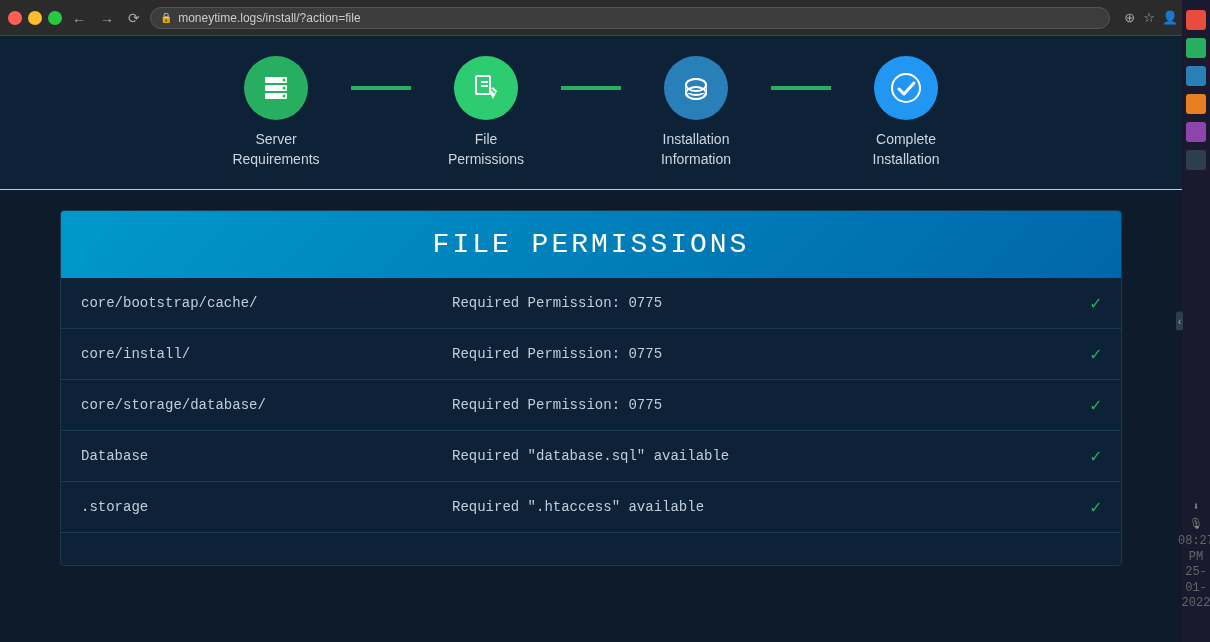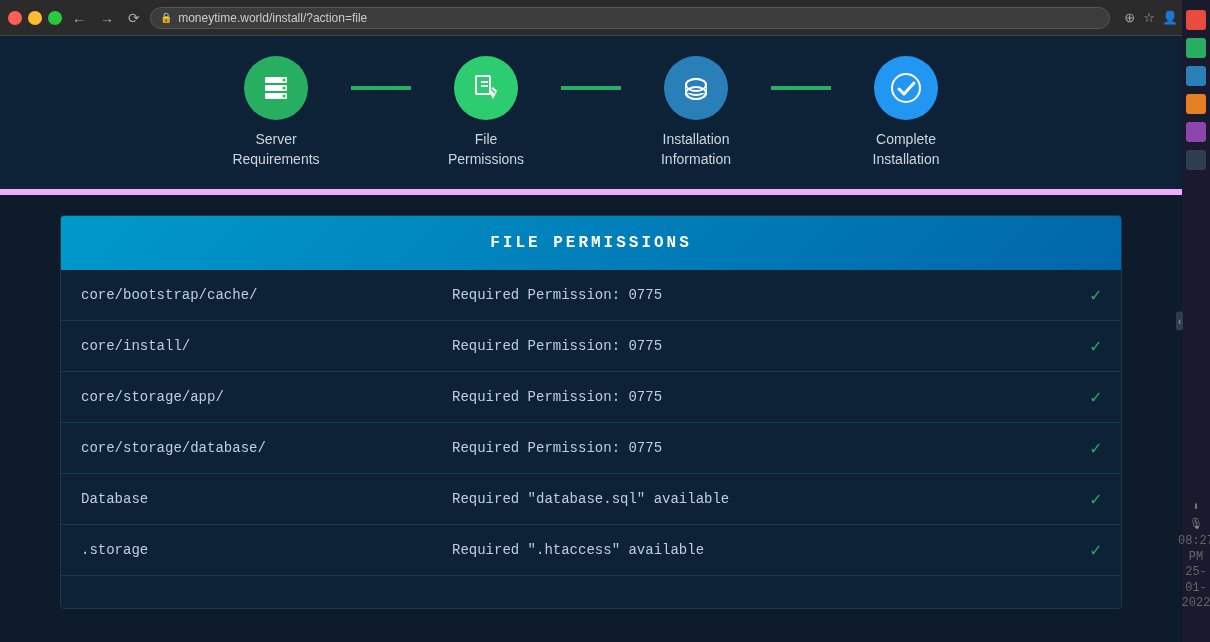--- a/index.html
+++ b/index.html
@@ -93,21 +93,21 @@
       overflow-y: auto;
     }
 
     
     .stepper-container {
       background: #0d2236;
       padding: 20px 60px 20px;
       display: flex;
       justify-content: center;
       align-items: flex-start;
-      border-bottom: 6px solid #f0abfc;
+      border-bottom: 1px solid #f0abfc;
     }
     .stepper {
       display: flex;
       align-items: flex-start;
       gap: 0;
     }
     .step {
       display: flex;
       flex-direction: column;
       align-items: center;
@@ -146,22 +146,22 @@
       border-radius: 4px;
       overflow: hidden;
       border: 1px solid #1a3a50;
     }
     .section-header {
       background: linear-gradient(135deg, #0099cc, #0066aa);
       padding: 18px 20px;
       text-align: center;
     }
     .section-title {
-      font-size: 16px;
-      font-weight: bold;
+      font-size: 28px;
+      font-weight: normal;
       letter-spacing: 3px;
       color: white;
       font-family: 'Courier New', Courier, monospace;
       text-transform: uppercase;
     }
 
     
     .perm-table {
       width: 100%;
       border-collapse: collapse;
@@ -199,21 +199,21 @@
 
 <div class="browser-chrome">
   <button class="browser-btn btn-red"></button>
   <button class="browser-btn btn-yellow"></button>
   <button class="browser-btn btn-green"></button>
   <button class="nav-arrow">←</button>
   <button class="nav-arrow">→</button>
   <button class="nav-arrow">⟳</button>
   <div class="address-bar">
     <span class="lock-icon">🔒</span>
-    <span>moneytime.world/install/?action=file</span>
+    <span>moneytime.logs/install/?action=file</span>
   </div>
   <div class="browser-actions">
     <button class="browser-action-btn">⊕</button>
     <button class="browser-action-btn">☆</button>
     <button class="browser-action-btn">👤</button>
     <button class="browser-action-btn">⋮</button>
   </div>
 </div>
 
 <div class="sidebar">
@@ -310,25 +310,20 @@
             <td class="perm-cell path">core/bootstrap/cache/</td>
             <td class="perm-cell requirement">Required Permission: 0775</td>
             <td class="perm-cell status"><span class="check-icon">✓</span></td>
           </tr>
           <tr class="perm-row">
             <td class="perm-cell path">core/install/</td>
             <td class="perm-cell requirement">Required Permission: 0775</td>
             <td class="perm-cell status"><span class="check-icon">✓</span></td>
           </tr>
           <tr class="perm-row">
-            <td class="perm-cell path">core/storage/app/</td>
-            <td class="perm-cell requirement">Required Permission: 0775</td>
-            <td class="perm-cell status"><span class="check-icon">✓</span></td>
-          </tr>
-          <tr class="perm-row">
             <td class="perm-cell path">core/storage/database/</td>
             <td class="perm-cell requirement">Required Permission: 0775</td>
             <td class="perm-cell status"><span class="check-icon">✓</span></td>
           </tr>
           <tr class="perm-row">
             <td class="perm-cell path">Database</td>
             <td class="perm-cell requirement">Required "database.sql" available</td>
             <td class="perm-cell status"><span class="check-icon">✓</span></td>
           </tr>
           <tr class="perm-row">

